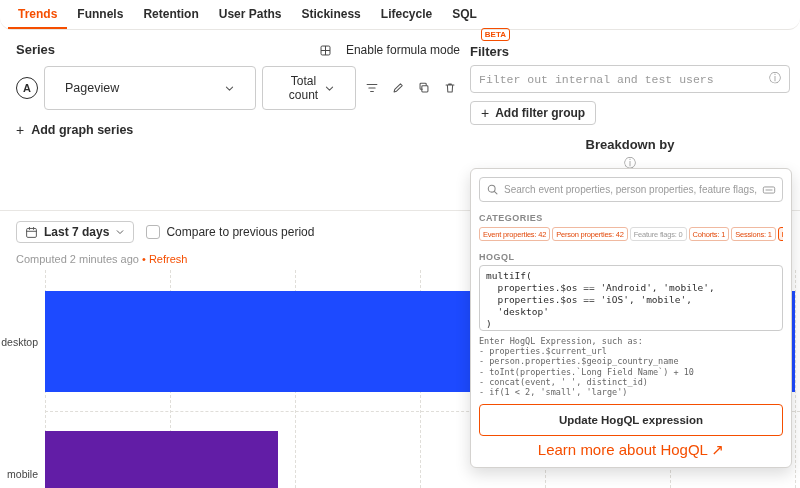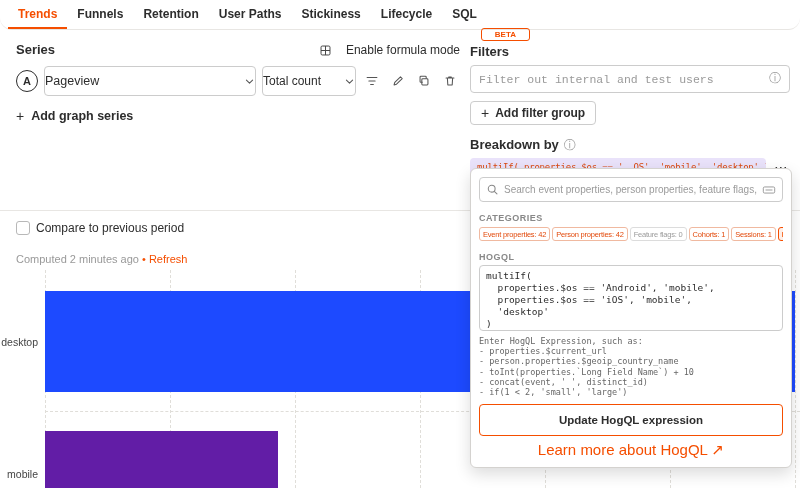--- a/index.html
+++ b/index.html
@@ -4,44 +4,44 @@
 <style>
   * { margin:0; padding:0; box-sizing:border-box; }
   html,body { background:#fff; }
   body { font-family:"Liberation Sans","DejaVu Sans",sans-serif; color:#2d2d2d; }
   .page { position:relative; width:800px; height:488px; background:#fff; overflow:hidden; }
 
   
   .tabbar { position:absolute; top:0; left:0; right:0; height:30px; display:flex; align-items:stretch; padding-left:8px; border-bottom:1px solid #e8e6e3; background:#fff; z-index:5;border-radius:12px; }
   .tab { display:flex; align-items:center; gap:4px; padding:0 10px; font-size:12px; font-weight:600; color:#2d2d2d; border-bottom:2px solid transparent; cursor:pointer; }
   .tab.active { color:#f54e00; border-bottom-color:#f54e00; }
-  .beta { font-size:8px; font-weight:700; color:#f54e00; border:1px solid #f54e00; border-radius:3px; padding:0 13px; line-height:11px;margin-top:41px; }
+  .beta { font-size:8px; font-weight:700; color:#f54e00; border:1px solid #f54e00; border-radius:3px; padding:0 3px; line-height:11px;margin-top:41px; }
 
   
   .left-panel { position:absolute; left:16px; top:42px; width:444px; z-index:5; }
   .panel-head { display:flex; justify-content:space-between; align-items:flex-end; }
   .panel-title { font-size:13px; font-weight:700; }
   .formula-link { display:flex; gap:14px; align-items:center; font-size:12px; color:#2d2d2d; cursor:pointer; }
   .series-row { margin-top:9px; display:flex; align-items:center; gap:6px; }
   .glyph { width:22px; height:22px; border:1.5px solid #2d2d2d; border-radius:50%; display:flex; align-items:center; justify-content:center; font-size:11px; font-weight:700; flex:none; cursor:pointer; }
-  .dd { height:30px; border:1px solid #ccc; border-radius:4px; background:#fff; display:flex; align-items:center; justify-content:space-between; padding:0 0; font-size:12.5px; color:#2d2d2d; cursor:pointer; font-family:inherit; }
+  .dd { height:44px; border:1px solid #ccc; border-radius:4px; background:#fff; display:flex; align-items:center; justify-content:space-between; padding:0 20px; font-size:12.5px; color:#2d2d2d; cursor:pointer; font-family:inherit; }
   .event-dd { flex:1; min-width:0; }
   .agg-dd { width:94px; flex:none; font-size:12px; }
   .iconbtn { width:20px; height:22px; display:flex; align-items:center; justify-content:center; flex:none; cursor:pointer; }
   .ghost { margin-top:12px; display:inline-flex; gap:7px; align-items:center; border:none; background:none; font-size:12.5px; font-weight:600; color:#2d2d2d; cursor:pointer; font-family:inherit; }
   .plus { font-size:14px; font-weight:400; }
 
   
   .right-panel { position:absolute; left:470px; top:42px; width:320px; z-index:5; }
   .filter-input { margin-top:5px; height:28px; border:1px solid #ccc; border-radius:4px; display:flex; align-items:center; padding:0 8px; gap:6px; background:#fff;font-family:Liberation Mono, monospace; }
   .filter-input input { flex:1; border:0; outline:0; font-size:11.5px; color:#333; min-width:0; background:transparent; font-family:inherit; }
   .filter-input input::placeholder, .search input::placeholder { color:#9a9a9a; text-overflow:ellipsis; }
   .info { color:#9a9a9a; font-size:12px; line-height:1; cursor:pointer; }
   .add-filter-btn { margin-top:8px; display:inline-flex; align-items:center; gap:6px; border:1px solid #ccc; border-radius:4px; padding:3px 10px; font-size:12px; font-weight:600; background:#fff; cursor:pointer; font-family:inherit; color:#2d2d2d; }
-  .breakdown-head { margin-top:12px; display:flex; gap:5px; align-items:center; }
+  .breakdown-head { margin-top:12px; display:flex; gap:5px; align-items:center;flex-direction:column; }
   .breakdown-row { margin-top:6px; display:flex; align-items:center; gap:6px; }
   .bd-chip { flex:1; min-width:0; background:#e9e2fa; border-radius:4px; padding:4px 7px; font-family:"DejaVu Sans Mono",monospace; font-size:9px; letter-spacing:-0.2px; color:#d9480f; white-space:nowrap; overflow:hidden; cursor:pointer; }
   .more-btn { font-size:14px; color:#333; padding:0 2px; cursor:pointer; flex:none; }
 
   
   .popup { position:absolute; left:470px; top:168px; width:322px; background:#fff; border:1px solid #d4d2cf; border-radius:6px; box-shadow:0 6px 16px rgba(0,0,0,.14); padding:8px; z-index:30; }
   .search { height:25px; border:1px solid #ccc; border-radius:4px; display:flex; align-items:center; gap:5px; padding:0 6px; background:#fff; }
   .search input { flex:1; border:0; outline:0; font-size:10px; color:#333; min-width:0; font-family:inherit; }
   .cat-label { margin-top:11px; font-size:9px; font-weight:700; color:#888; letter-spacing:.5px; }
   .chips { margin-top:4px; display:flex; gap:2px; white-space:nowrap; overflow:hidden; }
@@ -173,20 +173,30 @@
       <span class="info">ⓘ</span>
     </div>
     <div class="breakdown-row">
       <span class="bd-chip">multiIf( properties.$os == '..OS', 'mobile', 'desktop' )</span>
       <span class="more-btn">⋯</span>
     </div>
   </section>
 
   <div class="hr"></div>
   <div class="controls">
+    <button class="date-btn">
+      <svg class="icon" width="13" height="13" viewBox="0 0 16 16">
+          <rect x="2" y="3" width="12" height="11" rx="1.5" fill="none" stroke="#555" stroke-width="1.2"></rect>
+          <path d="M2 6.5h12M5.5 1.8v2.4M10.5 1.8v2.4" stroke="#555" stroke-width="1.2" stroke-linecap="round"></path>
+        </svg>
+      <span>Last 7 days</span>
+      <svg class="icon" width="10" height="10" viewBox="0 0 16 16">
+          <path d="M3.5 6l4.5 4.5L12.5 6" fill="none" stroke="#555" stroke-width="1.5" stroke-linecap="round" stroke-linejoin="round"></path>
+        </svg>
+    </button>
     <span class="compare">
       <span class="checkbox"></span>
       <span>Compare to previous period</span>
     </span>
   </div>
   <div class="status">
     <span>Computed 2 minutes ago</span>
     <span class="refresh">•</span>
     <span class="refresh">Refresh</span>
   </div>

